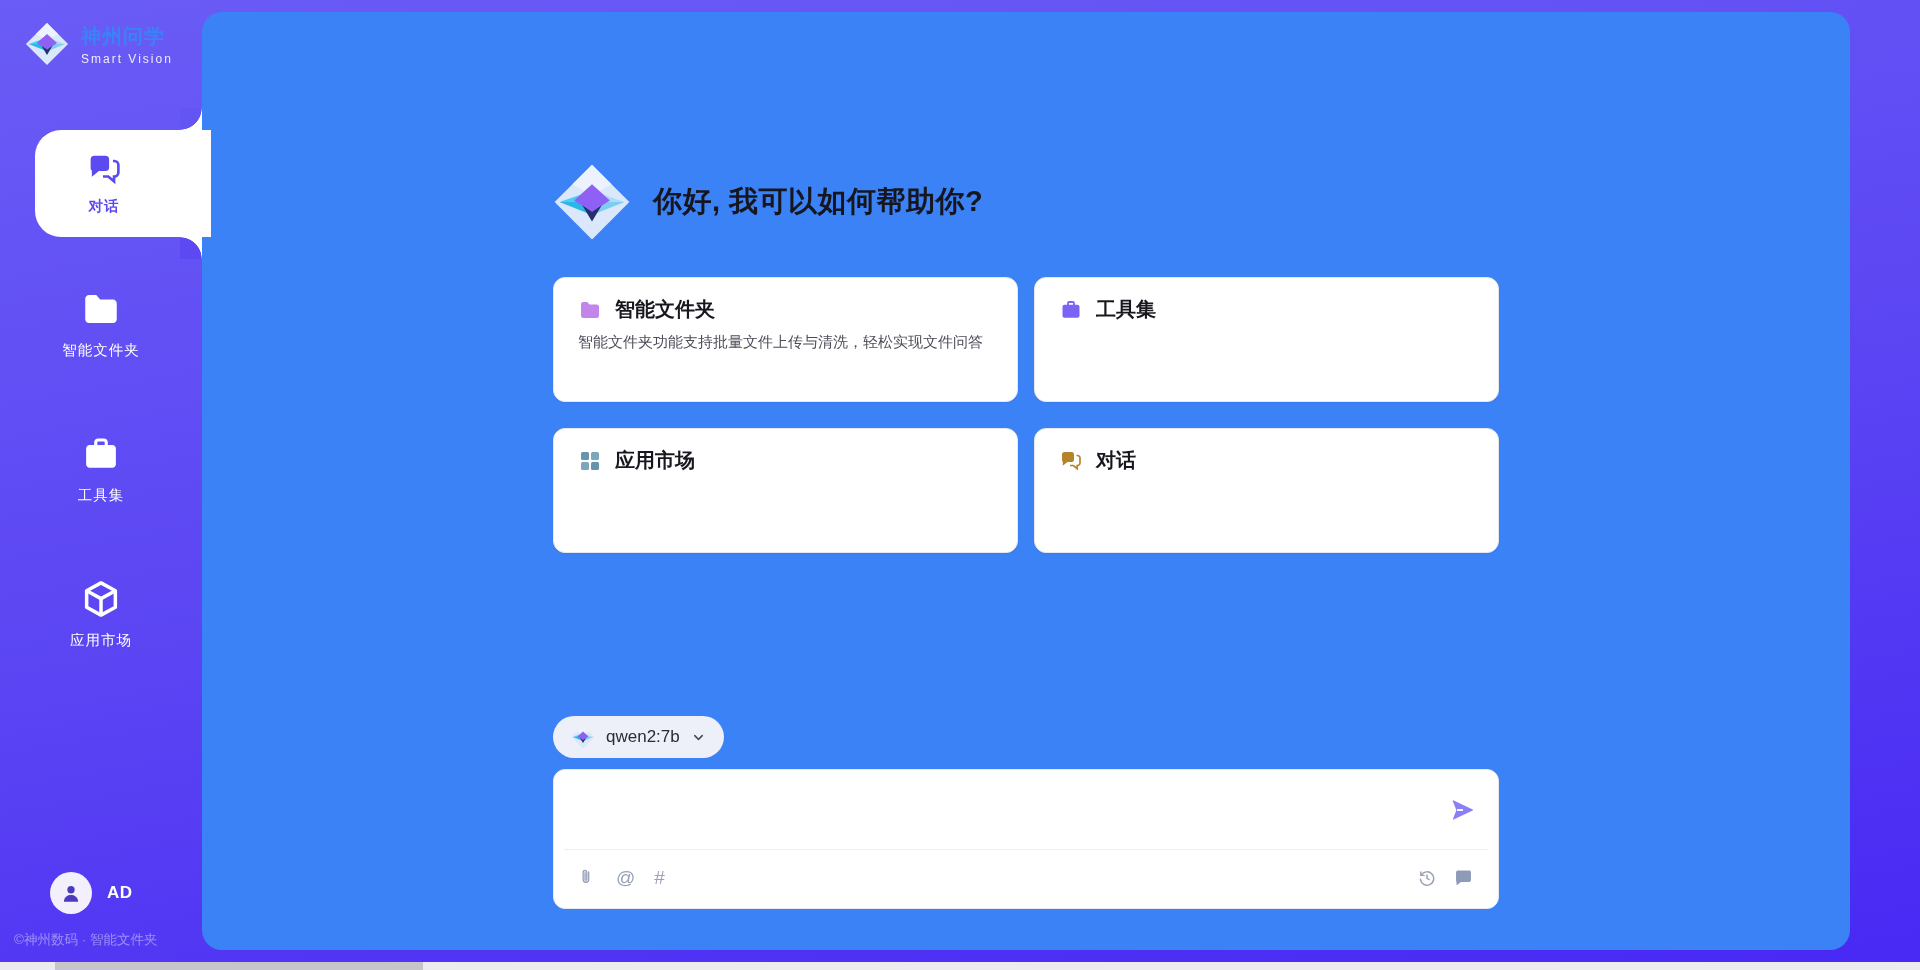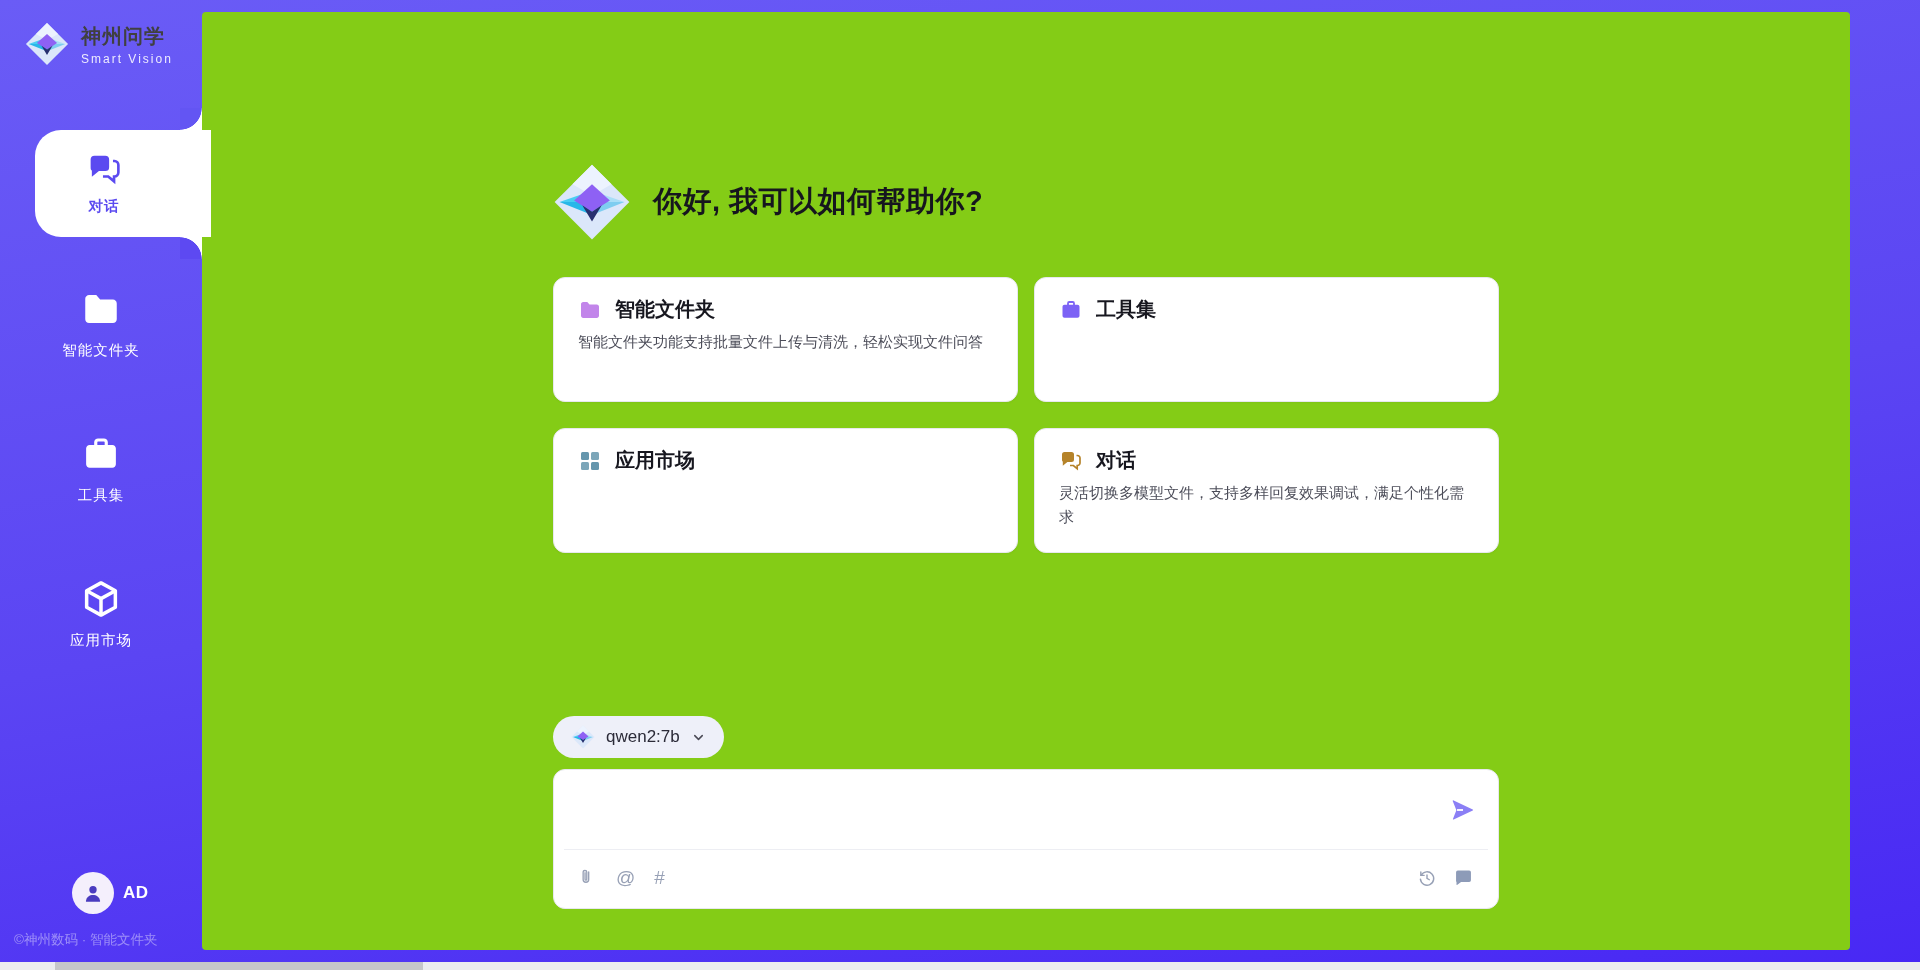--- a/index.html
+++ b/index.html
@@ -5,49 +5,49 @@
   * { margin:0; padding:0; box-sizing:border-box; }
   html,body { width:1920px; height:970px; overflow:hidden; }
   body {
     font-family:"Liberation Sans","DejaVu Sans",sans-serif;
     background:linear-gradient(170deg,#6a5cf6 0%,#5b45f3 52%,#4828f4 100%);
     position:relative;
   }
   
   .panel {
     position:absolute; left:202px; top:12px; width:1648px; height:938px;
-    background:#84cc16; border-radius:4px; z-index:1;
+    background:#3b82f6; border-radius:20px; z-index:1;
   }
   .content { width:946px; margin:0 auto; padding-top:151px; }
 
   
   .sidebar { position:absolute; left:0; top:0; width:202px; height:970px; z-index:2; }
   .brand { position:absolute; top:22px; left:25px; display:flex; align-items:center; gap:12px; }
-  .brand-text .name { color:#404040; font-size:20px; font-weight:700; letter-spacing:1px; }
+  .brand-text .name { color:#3b82f6; font-size:20px; font-weight:700; letter-spacing:1px; }
   .brand-text .sub  { color:rgba(255,255,255,.88); font-size:12px; letter-spacing:2px; margin-top:2px; }
 
   .tab-active {
     position:absolute; left:35px; top:130px; width:176px; height:107px;
     background:#fff; border-radius:26px 0 0 26px; z-index:3;
     display:flex; flex-direction:column; align-items:center; justify-content:center;
     gap:9px; padding-right:38px; color:#5b4af0; cursor:pointer;
   }
   .tab-active .nav-label { color:#5b4af0; font-weight:600; }
   .fillet { position:absolute; left:180px; width:22px; height:22px; z-index:4; }
   .fillet.f-top    { top:108px; background:radial-gradient(circle 22px at 0 0,    #6355f3 0 21.4px, #fff 22px); }
   .fillet.f-bottom { top:237px; background:radial-gradient(circle 22px at 0 100%, #5d49f2 0 21.4px, #fff 22px); }
 
   .nav-item {
     position:absolute; left:0; width:202px; display:flex; flex-direction:column;
     align-items:center; gap:11px; color:#fff; cursor:pointer;
   }
   .nav-label { font-size:14.5px; letter-spacing:1px; }
   .ni-2 { top:288px; } .ni-3 { top:433px; } .ni-4 { top:578px; } .ni-5 { top:723px; }
 
-  .user { position:absolute; top:872px; left:72px; display:flex; align-items:center; gap:9px; cursor:pointer; }
+  .user { position:absolute; top:872px; left:50px; display:flex; align-items:center; gap:15px; cursor:pointer; }
   .avatar { width:42px; height:42px; border-radius:50%; background:#f4effc; display:flex; align-items:center; justify-content:center; }
   .user-name { color:#fff; font-size:17px; font-weight:600; letter-spacing:.5px; }
   .copyright { position:absolute; top:931px; left:14px; color:rgba(255,255,255,.42); font-size:13.5px; }
 
   
   .greeting { display:flex; align-items:center; gap:22px; }
   .greeting h1 { font-size:29px; font-weight:700; color:#16161e; letter-spacing:.5px; }
 
   
   .cards { margin-top:36px; display:grid; grid-template-columns:1fr 1fr; column-gap:16px; row-gap:26px; }
@@ -158,21 +158,20 @@
       <div class="card">
         <div class="card-head">
           <span class="tool-icon" style="color: rgb(181, 131, 42);">
             <svg width="24" height="24" viewBox="0 0 24 24">
                 <path d="M3 5.5A2.5 2.5 0 0 1 5.5 3h7A2.5 2.5 0 0 1 15 5.5v5a2.5 2.5 0 0 1-2.5 2.5H8.4L3.8 16.7V12.8A2.5 2.5 0 0 1 3 10.5v-5z" fill="currentColor"></path>
                 <path d="M17.5 6.5h1A2.5 2.5 0 0 1 21 9v5a2.5 2.5 0 0 1-2.5 2.5h-.3v3.2l-3.8-3.2H11" fill="none" stroke="currentColor" stroke-width="1.7"></path>
               </svg>
           </span>
           <span class="card-title">对话</span>
         </div>
-        <div class="card-desc">灵活切换多模型文件，支持多样回复效果调试，满足个性化需求</div>
       </div>
     </div>
 
     <div>
       <div class="model-pill">
         <span style="line-height:0;"><svg width="24" height="24" viewBox="0 0 48 48">
               <use href="#gem"></use>
             </svg></span>
         <span class="model-name">qwen2:7b</span>
         <span style="line-height:0;"><svg width="15" height="15" viewBox="0 0 20 20">

